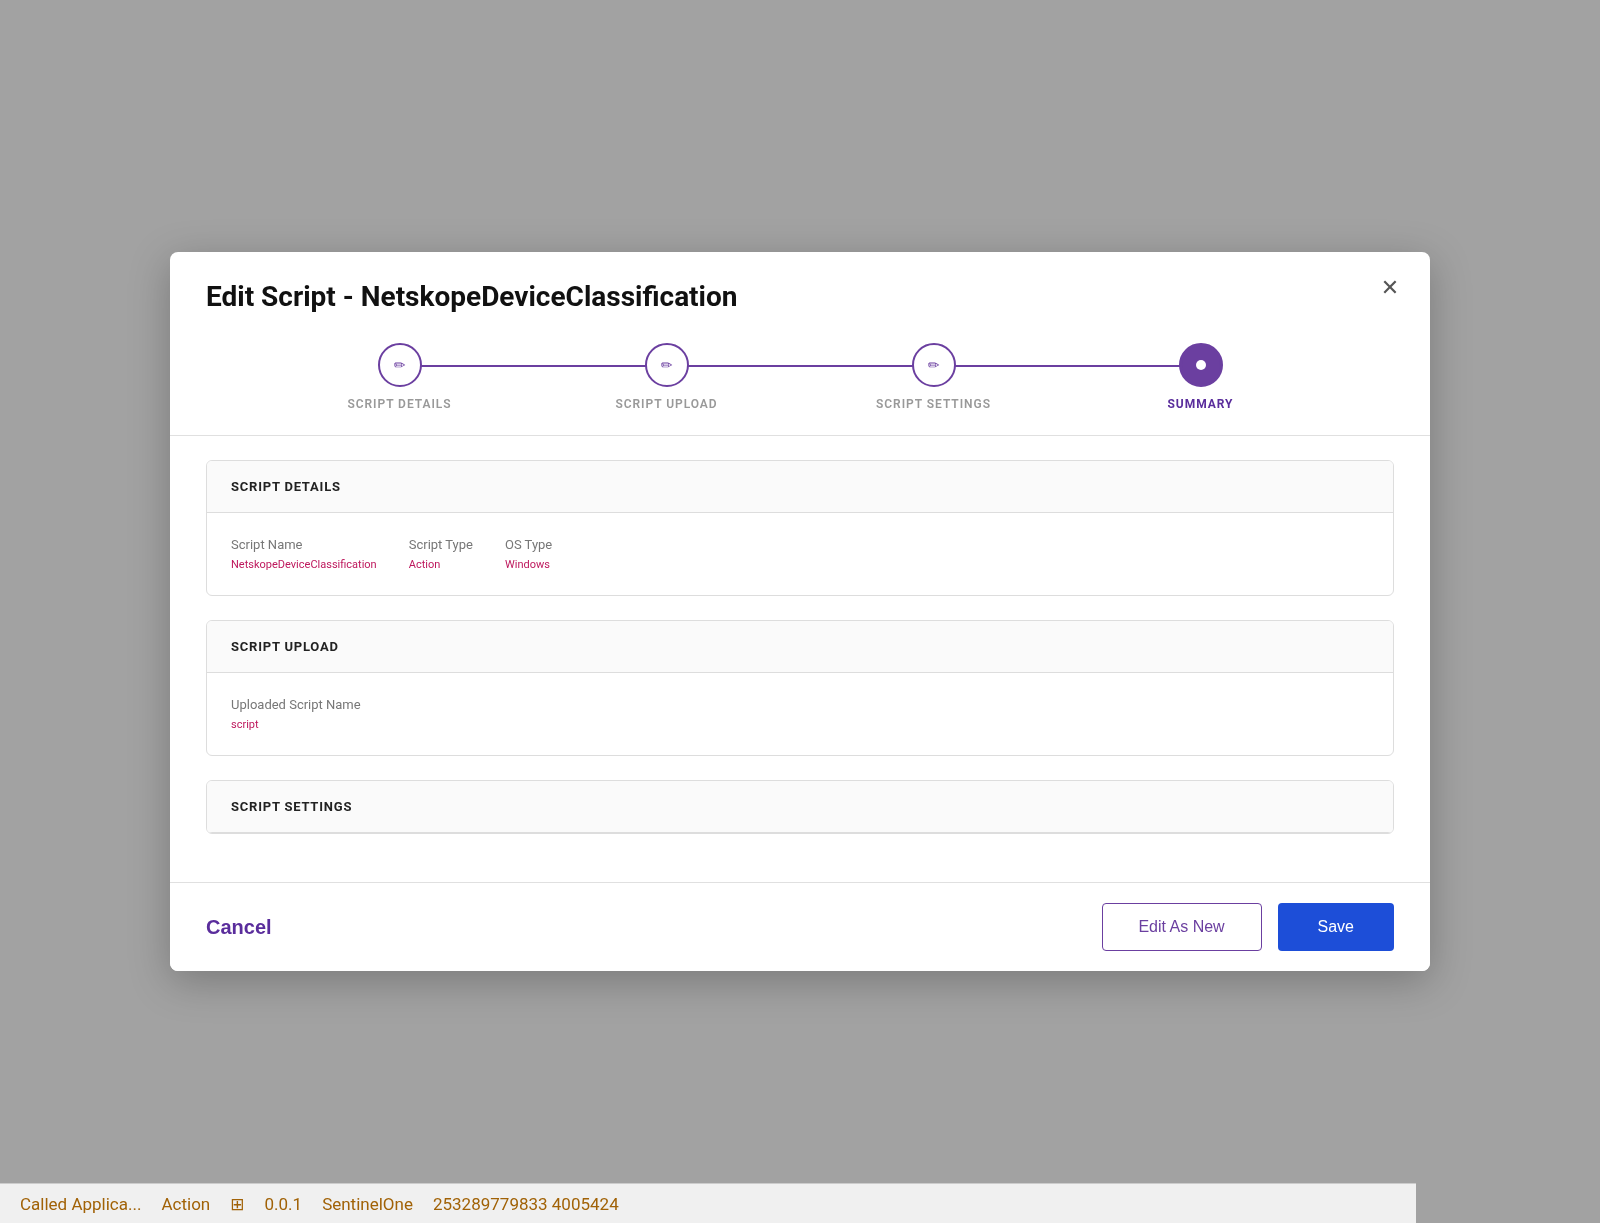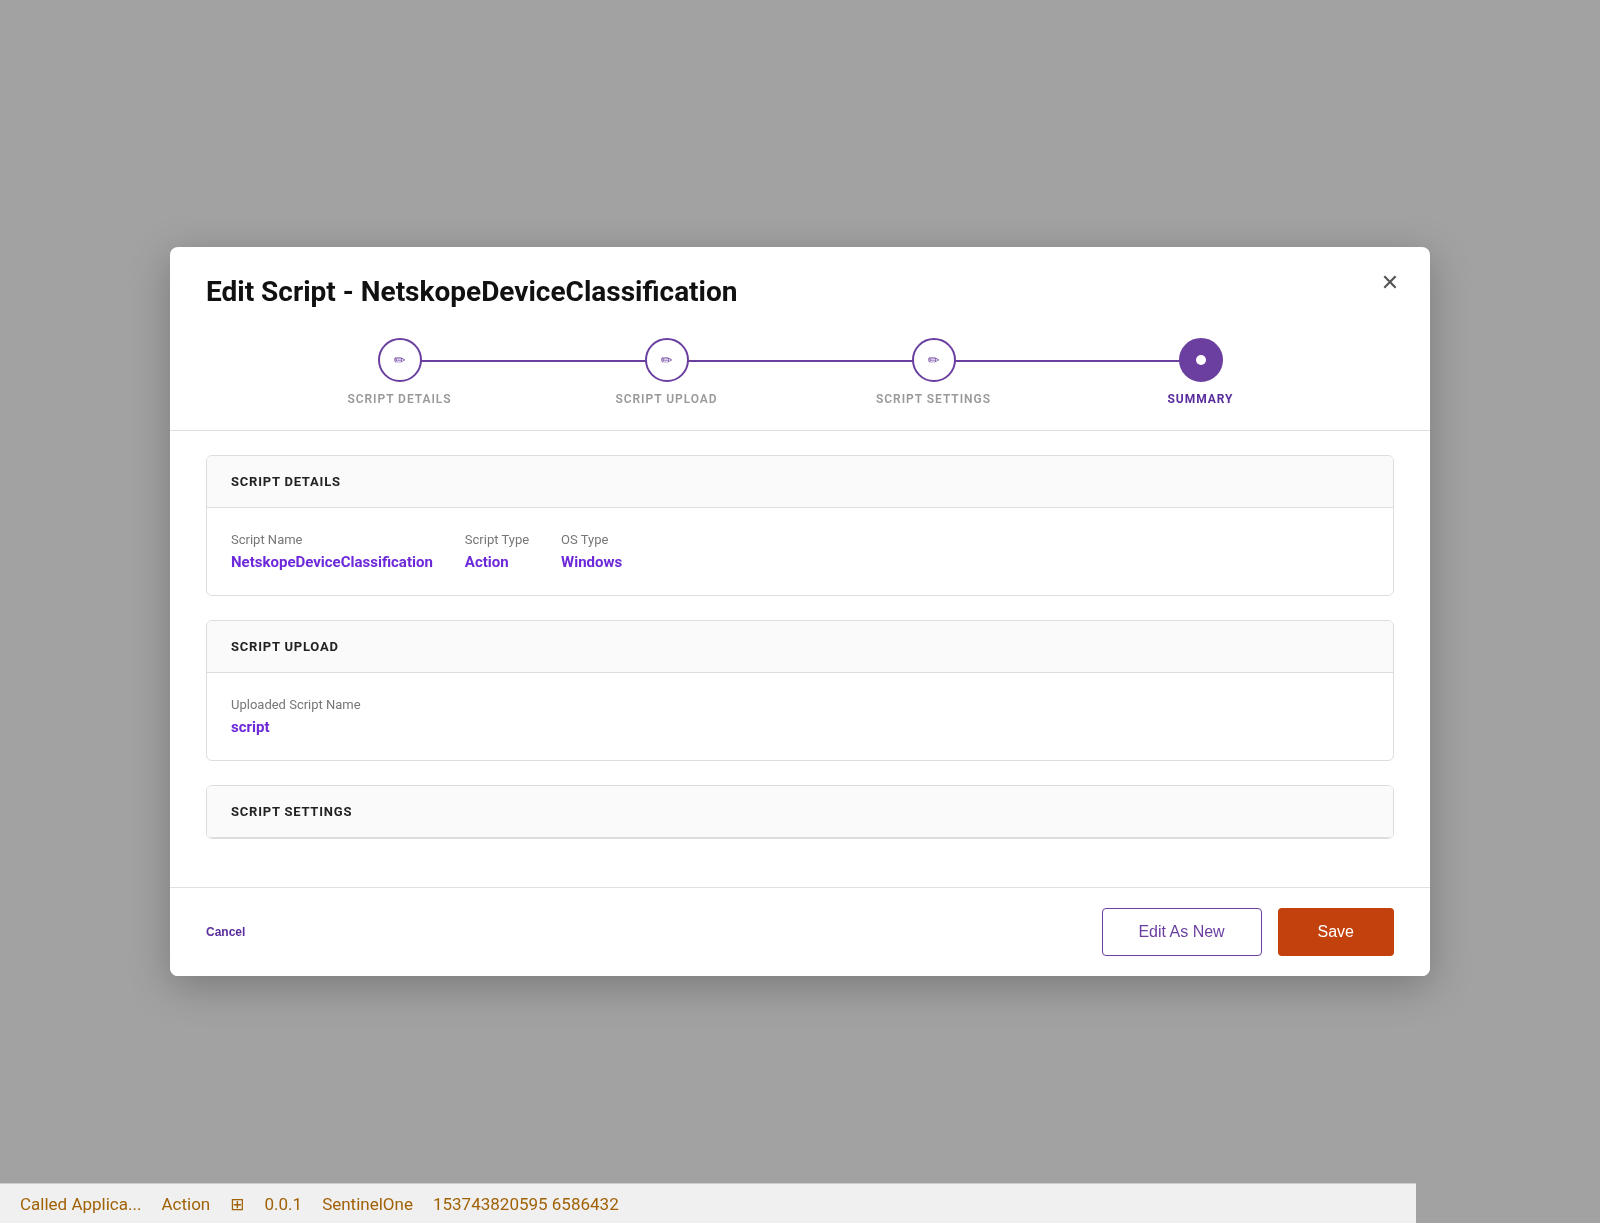--- a/index.html
+++ b/index.html
@@ -194,41 +194,41 @@
       flex-direction: column;
       gap: 6px;
     }
 
     .field-label {
       font-size: 13px;
       color: #777;
     }
 
     .field-value {
-      font-size: 15px;
-      color: #6d28d9;
-      font-weight: 700;
+      font-size: 11px;
+      color: #be185d;
+      font-weight: 400;
     }
 
     
     .modal-footer {
       display: flex;
       align-items: center;
       justify-content: space-between;
       padding: 20px 36px;
       border-top: 1px solid #e0e0e0;
       background: #fff;
       border-radius: 0 0 8px 8px;
     }
 
     .cancel-btn {
       background: none;
       border: none;
       color: #5a2d9c;
-      font-size: 12px;
+      font-size: 20px;
       font-weight: 600;
       cursor: pointer;
       padding: 8px 0;
     }
 
     .footer-right {
       display: flex;
       gap: 16px;
     }
 
@@ -238,21 +238,21 @@
       color: #6b3fa0;
       font-size: 16px;
       font-weight: 500;
       padding: 14px 28px;
       border-radius: 4px;
       cursor: pointer;
       min-width: 160px;
     }
 
     .save-btn {
-      background: #c2410c;
+      background: #1d4ed8;
       border: none;
       color: #ffffff;
       font-size: 16px;
       font-weight: 500;
       padding: 14px 40px;
       border-radius: 4px;
       cursor: pointer;
       min-width: 100px;
     }
 
@@ -388,17 +388,17 @@
     <div class="taskbar-item">
       <span>⊞</span>
     </div>
     <div class="taskbar-item">
       <span>0.0.1</span>
     </div>
     <div class="taskbar-item">
       <span>SentinelOne</span>
     </div>
     <div class="taskbar-item">
-      <span>153743820595 6586432</span>
+      <span>253289779833 4005424</span>
     </div>
   </div>
 
 </div>
 
 </body></html>

